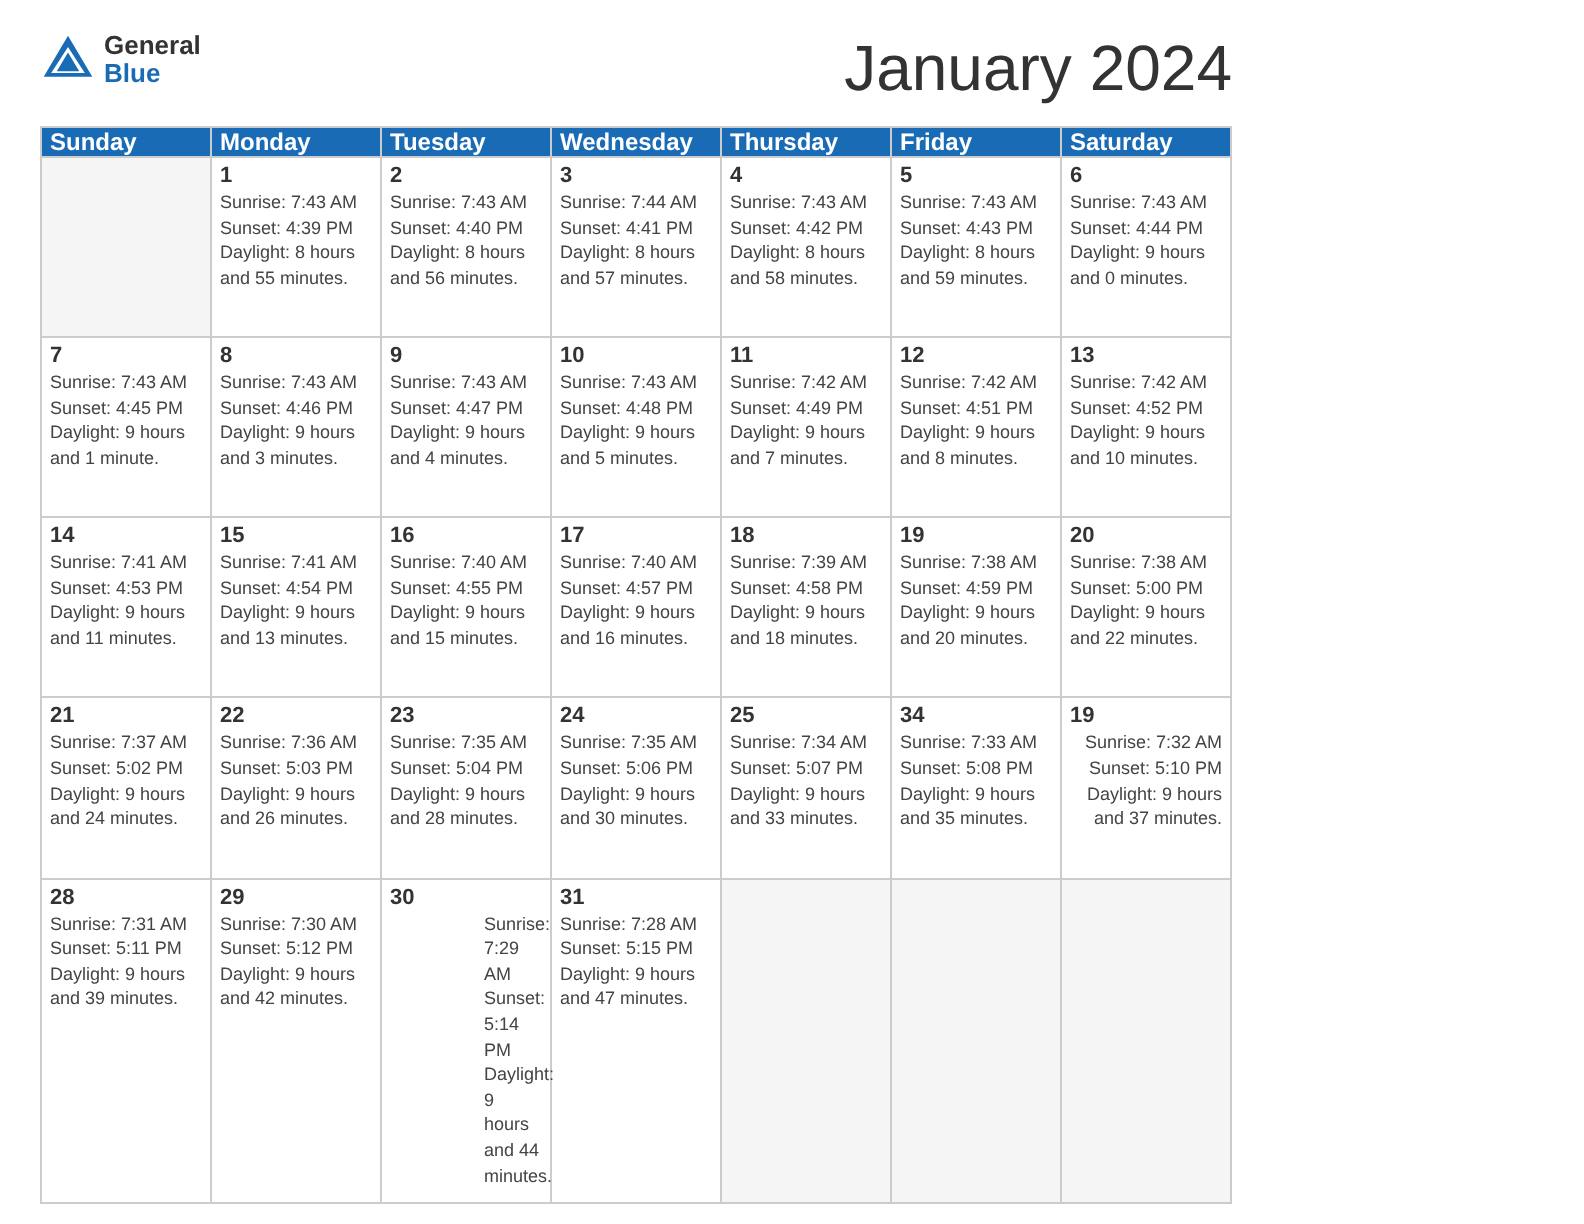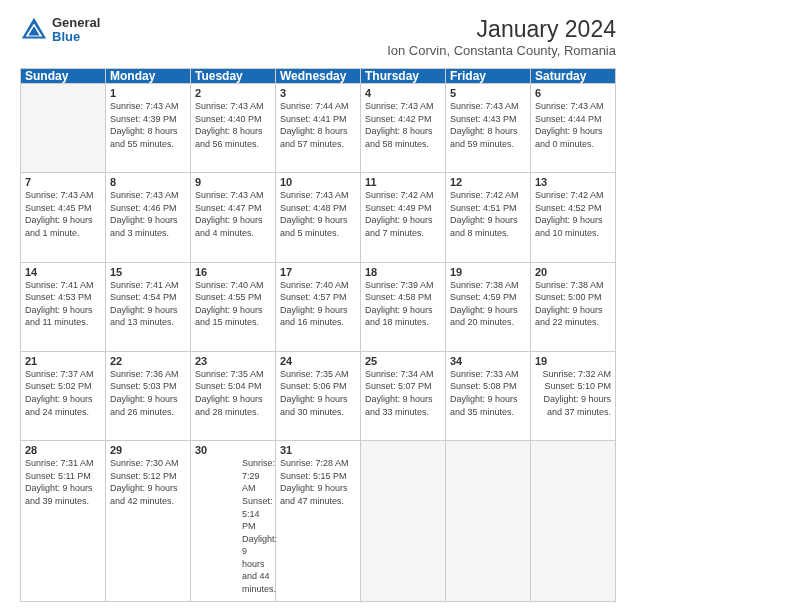--- a/index.html
+++ b/index.html
@@ -38,23 +38,24 @@
     .logo-general { color: #333; }
     .logo-blue { color: #1a6bb5; }
     .logo-icon {
       width: 28px;
       height: 28px;
     }
     .title-area {
       text-align: right;
     }
     .month-year {
-      font-size: 23px;
+      font-size: 32px;
       font-weight: normal;
       color: #333;
+      text-align: center;
     }
     .location {
       font-size: 13px;
       color: #555;
     }
     .calendar {
       flex: 1;
       border-collapse: collapse;
       width: 100%;
       table-layout: fixed;
@@ -107,21 +108,20 @@
         <polygon points="15,8 24,22 6,22" fill="#fff"></polygon>
         <polygon points="15,11 21,21 9,21" fill="#1a6bb5"></polygon>
       </svg>
       <div class="logo-text">
         <span class="logo-general">General</span>
         <span class="logo-blue">Blue</span>
       </div>
     </div>
     <div class="title-area">
       <div class="month-year">January 2024</div>
-      <div class="location">Ion Corvin, Constanta County, Romania</div>
     </div>
   </div>
 
   <table class="calendar">
     <thead>
       <tr>
       <th>Sunday</th>
           <th>Monday</th>
           <th>Tuesday</th>
           <th>Wednesday</th>

